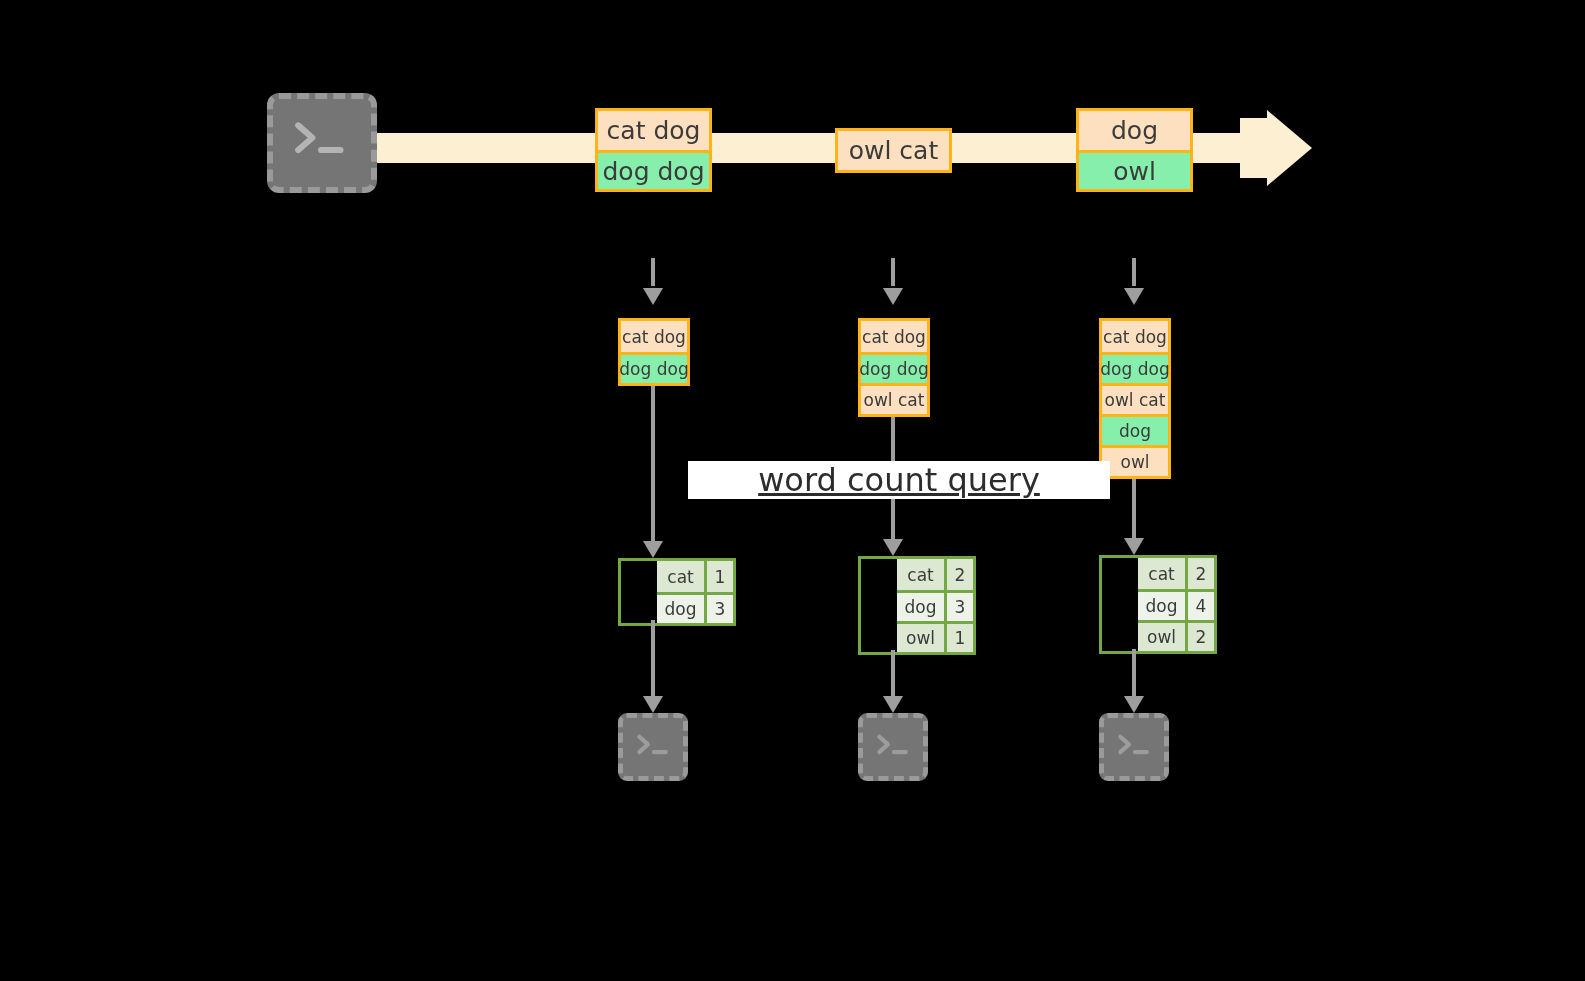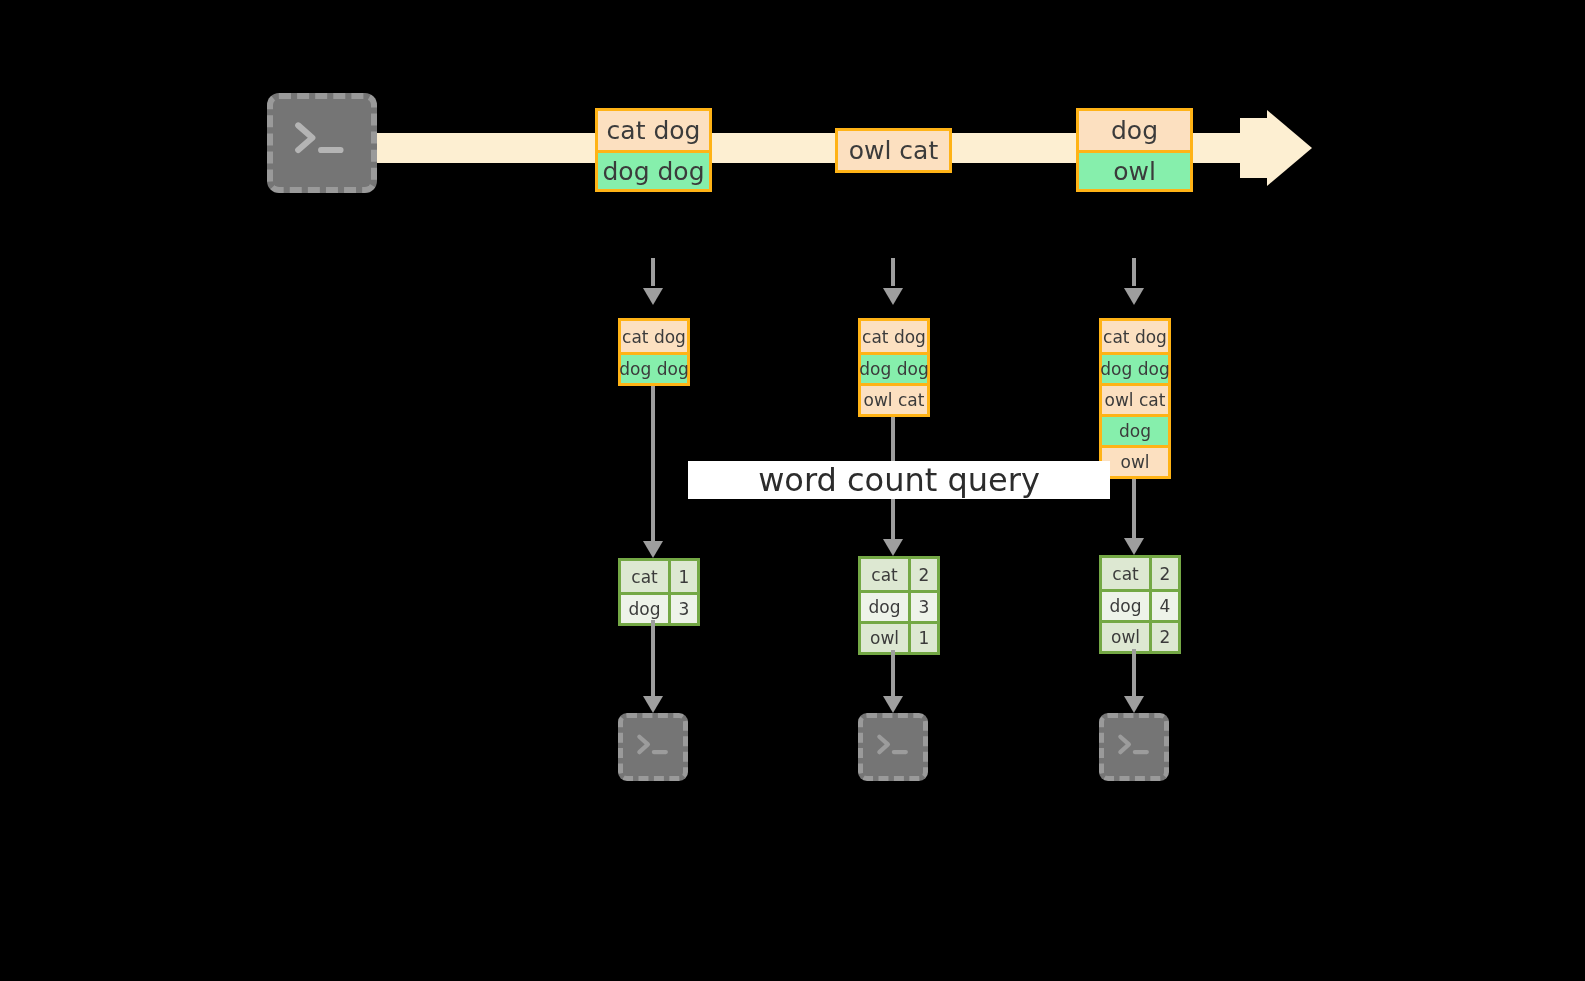--- a/index.html
+++ b/index.html
@@ -34,40 +34,40 @@
   .topRec{font-size:25px;}
   .topRec .rec-row{height:39px;}
 
   
   .stack{position:absolute;border:3px solid #FFB316;box-sizing:border-box;
     font-size:17px;}
   .stack .rec-row{height:31px;}
 
   
   .gtable{position:absolute;border:3px solid #74A845;box-sizing:border-box;
-    font-size:17px;display:flex;flex-direction:column;}
+    font-size:17px;display:flex;flex-direction:column;padding-left:36px;}
   .grow{display:flex;height:31px;box-sizing:border-box;}
   .grow.sep{border-top:3px solid #74A845;}
   .gcell{display:flex;align-items:center;justify-content:center;color:#3b3b3b;
     box-sizing:border-box;}
   .gcell.word{width:47px;}
   .gcell.cnt{width:29px;border-left:3px solid #74A845;}
   .grow.d .gcell{background:#DDE8D2;}
   .grow.l .gcell{background:#EEF3E9;}
 
   
   .vline{position:absolute;width:4px;background:#9e9e9e;}
   .vhead{position:absolute;width:0;height:0;
     border-left:10px solid transparent;border-right:10px solid transparent;
     border-top:17px solid #9e9e9e;}
   .dash-seg{position:absolute;width:4px;background:#9e9e9e;}
 
   
   .query-label{position:absolute;background:#FFFFFF;display:flex;
-    align-items:center;justify-content:center;color:#2c2c2c;}
+    align-items:center;justify-content:center;color:#2c2c2c;text-decoration:underline;}
 </style>
 </head>
 <body>
 
 <div class="stage">
 
   <div class="stream-band"></div>
   <div class="stream-head-body"></div>
   <div class="stream-head"></div>
 

